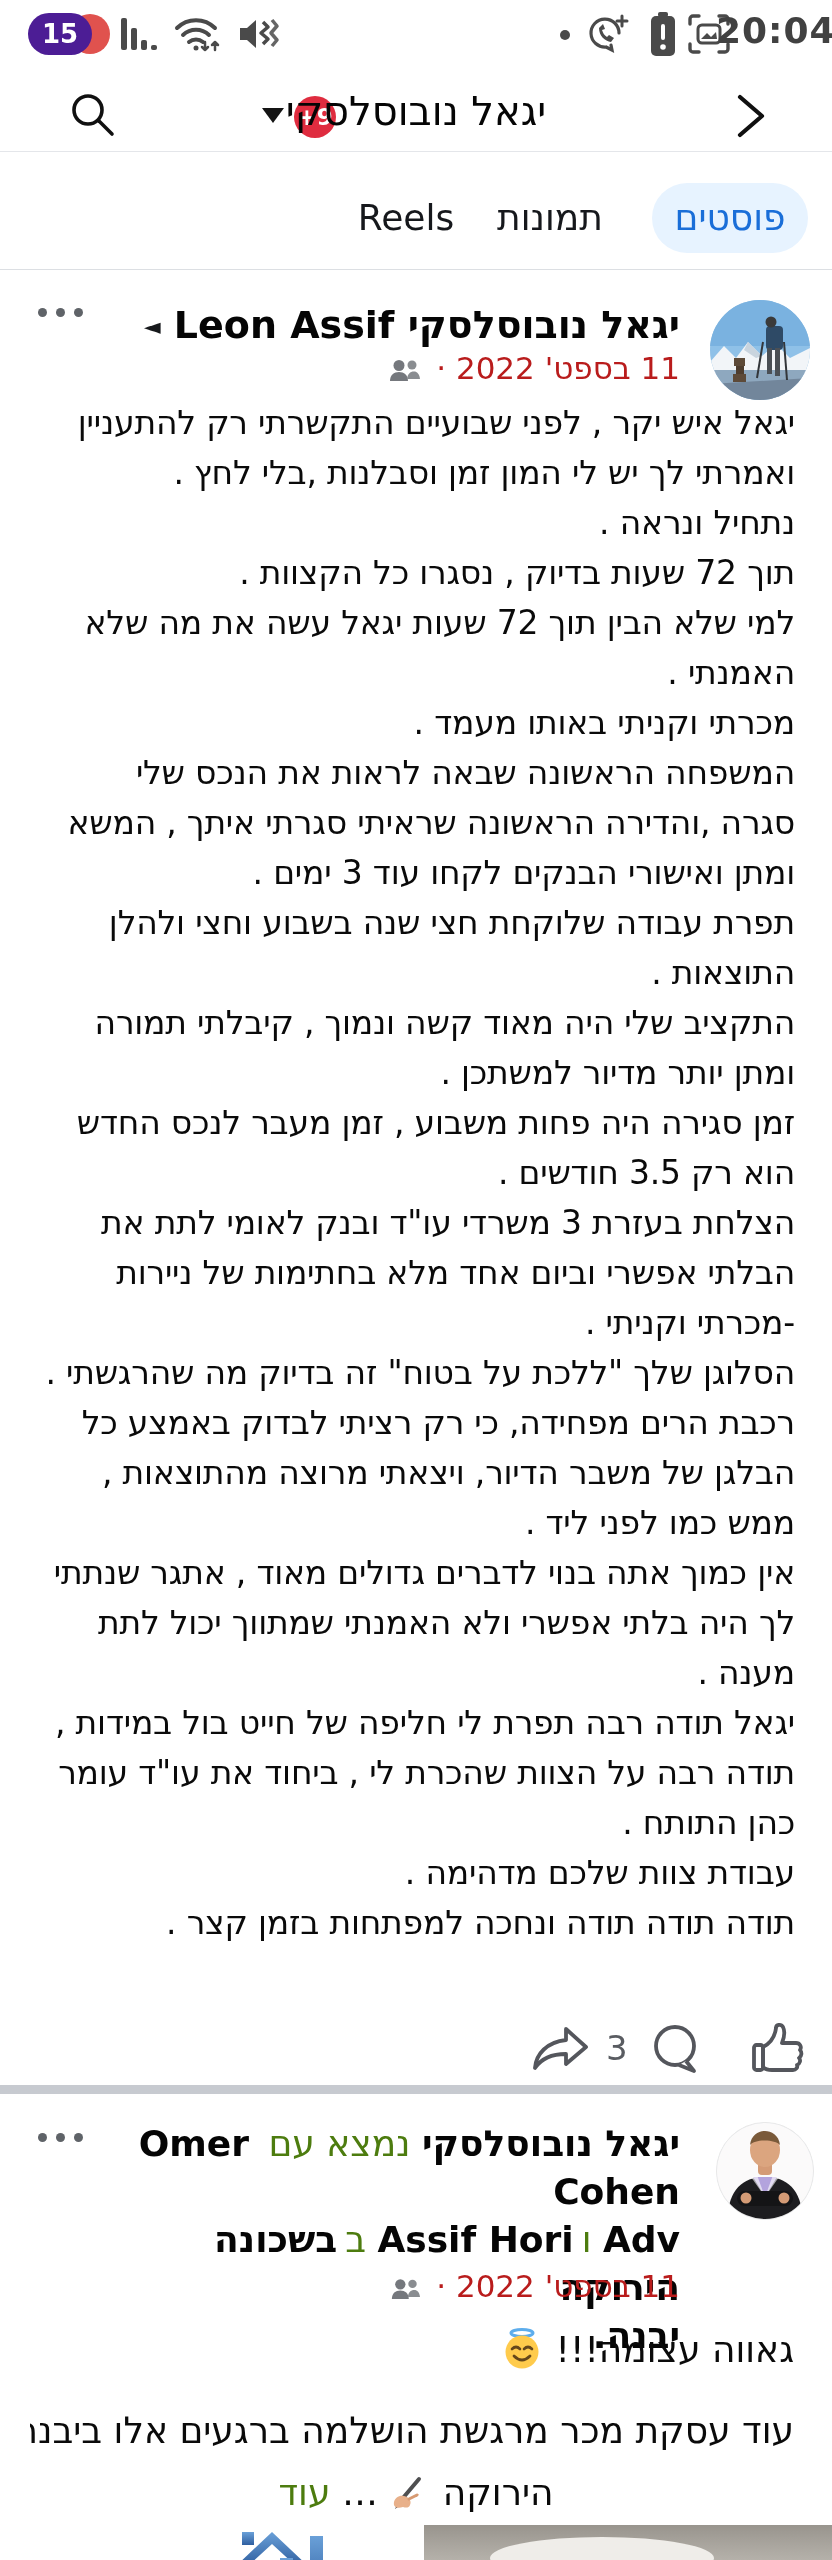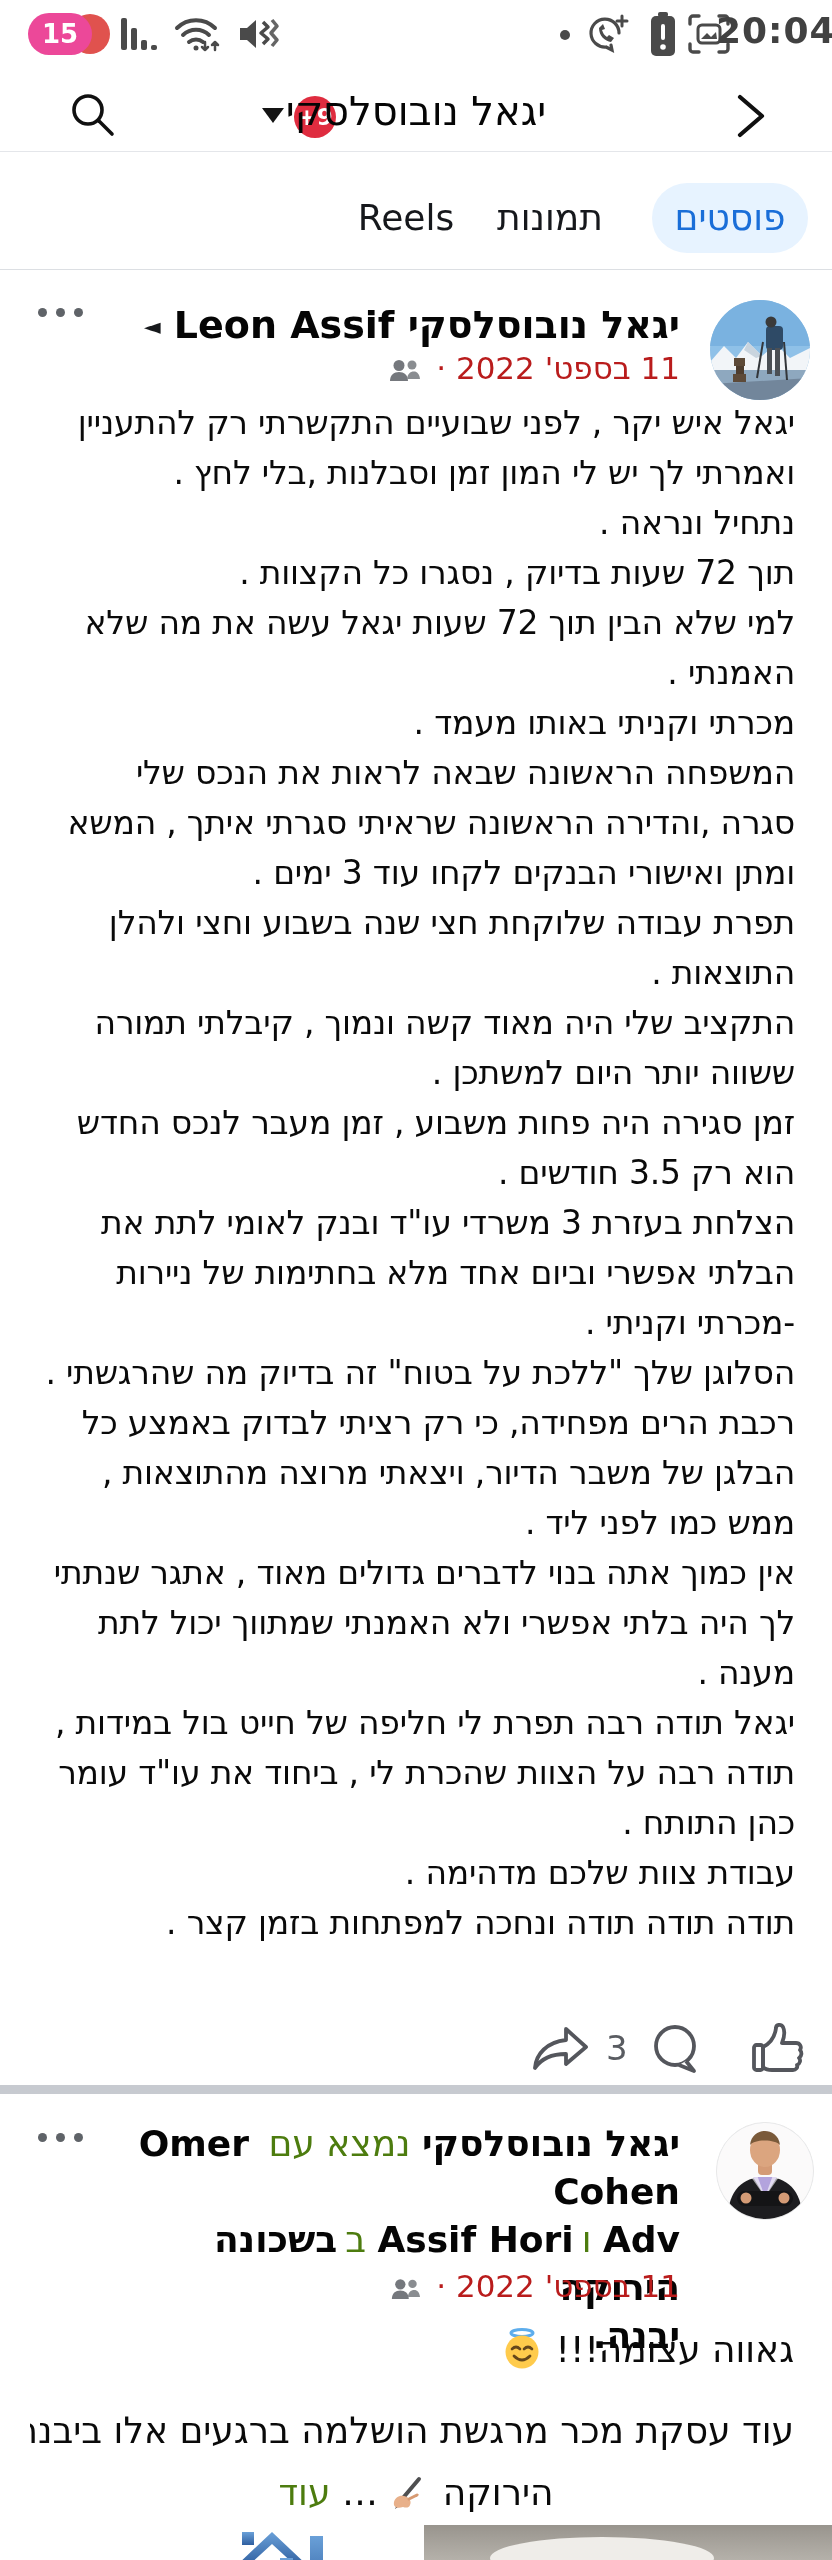--- a/index.html
+++ b/index.html
@@ -5,21 +5,21 @@
   html,body{margin:0;padding:0;}
   body{width:832px;height:2560px;background:#ffffff;font-family:"DejaVu Sans","Liberation Sans",sans-serif;color:#0a0a0a;}
   #screen{position:relative;width:832px;height:2560px;overflow:hidden;background:#fff;}
   .abs{position:absolute;}
   svg{display:block;}
 
   
   #status-bar{left:0;top:0;width:832px;height:60px;}
   .badge15{left:28px;top:13px;width:82px;height:42px;}
   .badge15 .red{position:absolute;right:0;top:1px;width:40px;height:40px;border-radius:50%;background:#e0524e;}
-  .badge15 .pill{position:absolute;left:0;top:0;width:64px;height:42px;border-radius:21px;background:#ec4899;color:#fff;
+  .badge15 .pill{position:absolute;left:0;top:0;width:64px;height:42px;border-radius:21px;background:#4c1d95;color:#fff;
     font-size:26px;font-weight:bold;text-align:center;line-height:42px;}
   .time{left:716px;top:10px;font-size:36px;font-weight:bold;color:#414141;letter-spacing:1px;}
   .sb-dot{left:560px;top:30px;width:10px;height:10px;border-radius:50%;background:#4a4a4a;}
 
   
   #header{left:0;top:60px;width:832px;height:91px;border-bottom:1px solid #e4e6ea;background:#fff;}
   .hdr-title{left:216px;top:28px;width:400px;text-align:center;font-size:40px;font-weight:500;color:#050505;white-space:nowrap;}
   .hdr-caret{left:262px;top:48px;width:0;height:0;border-left:11px solid transparent;border-right:11px solid transparent;border-top:15px solid #141414;}
   .hdr-badge{left:294px;top:36px;width:42px;height:42px;border-radius:50%;background:#df2c3f;color:#fff;font-size:23px;font-weight:bold;
     text-align:center;line-height:42px;}
@@ -187,21 +187,21 @@
       <div class="pline">תוך 72 שעות בדיוק , נסגרו כל הקצוות .</div>
       <div class="pline">למי שלא הבין תוך 72 שעות יגאל עשה את מה שלא</div>
       <div class="pline">האמנתי .</div>
       <div class="pline">מכרתי וקניתי באותו מעמד .</div>
       <div class="pline">המשפחה הראשונה שבאה לראות את הנכס שלי</div>
       <div class="pline">סגרה ,והדירה הראשונה שראיתי סגרתי איתך , המשא</div>
       <div class="pline">ומתן ואישורי הבנקים לקחו עוד 3 ימים .</div>
       <div class="pline">תפרת עבודה שלוקחת חצי שנה בשבוע וחצי ולהלן</div>
       <div class="pline">התוצאות .</div>
       <div class="pline">התקציב שלי היה מאוד קשה ונמוך , קיבלתי תמורה</div>
-      <div class="pline">ששווה יותר היום למשתכן .</div>
+      <div class="pline">ומתן יותר מדיור למשתכן .</div>
       <div class="pline">זמן סגירה היה פחות משבוע , זמן מעבר לנכס החדש</div>
       <div class="pline">הוא רק 3.5 חודשים .</div>
       <div class="pline">הצלחת בעזרת 3 משרדי עו"ד ובנק לאומי לתת את</div>
       <div class="pline">הבלתי אפשרי וביום אחד מלא בחתימות של ניירות</div>
       <div class="pline">-מכרתי וקניתי .</div>
       <div class="pline">הסלוגן שלך "ללכת על בטוח" זה בדיוק מה שהרגשתי .</div>
       <div class="pline">רכבת הרים מפחידה, כי רק רציתי לבדוק באמצע כל</div>
       <div class="pline">הבלגן של משבר הדיור, ויצאתי מרוצה מהתוצאות ,</div>
       <div class="pline">ממש כמו לפני ליד .</div>
       <div class="pline">אין כמוך אתה בנוי לדברים גדולים מאוד , אתגר שנתתי</div>

